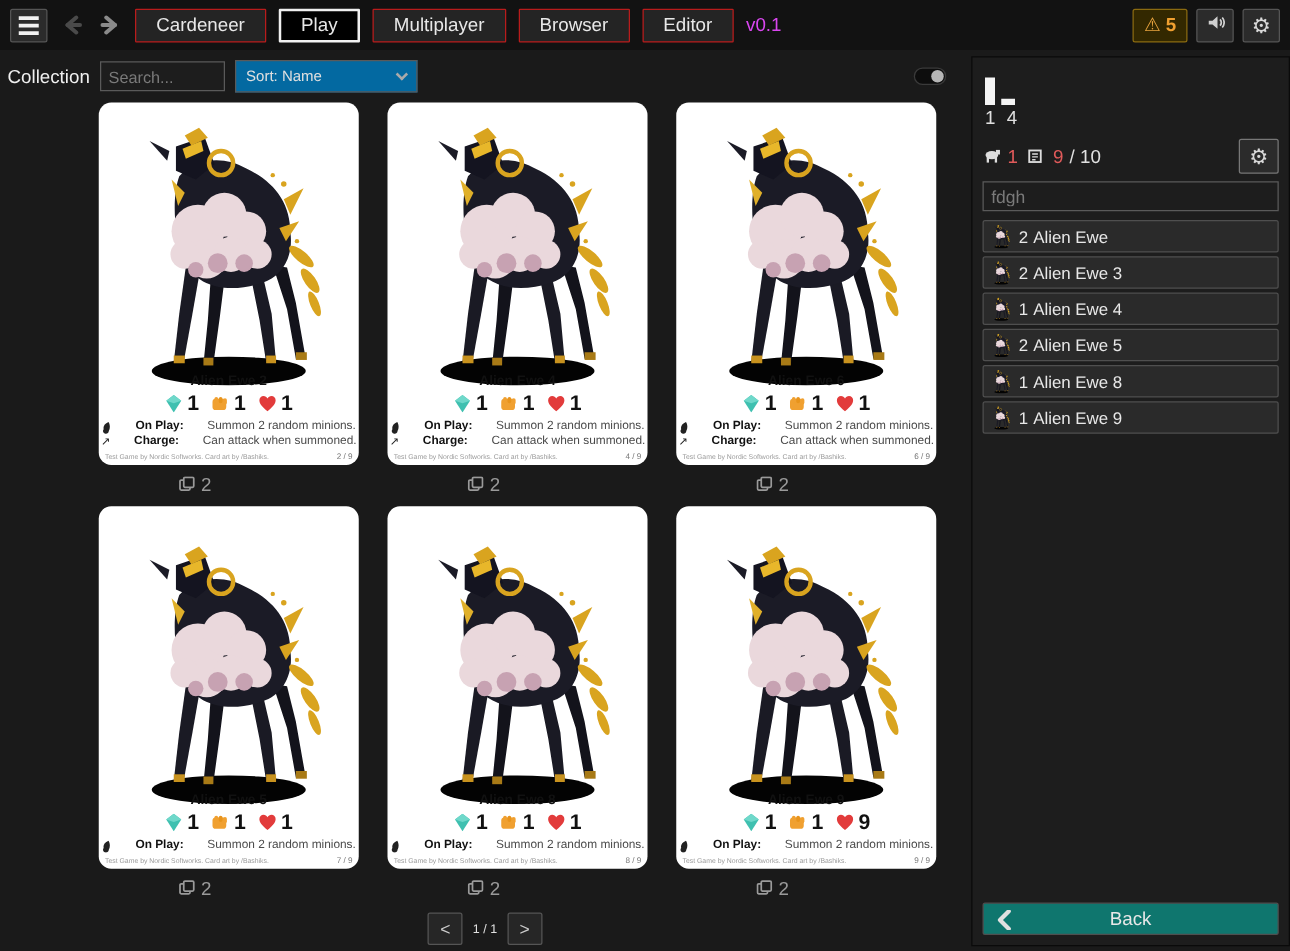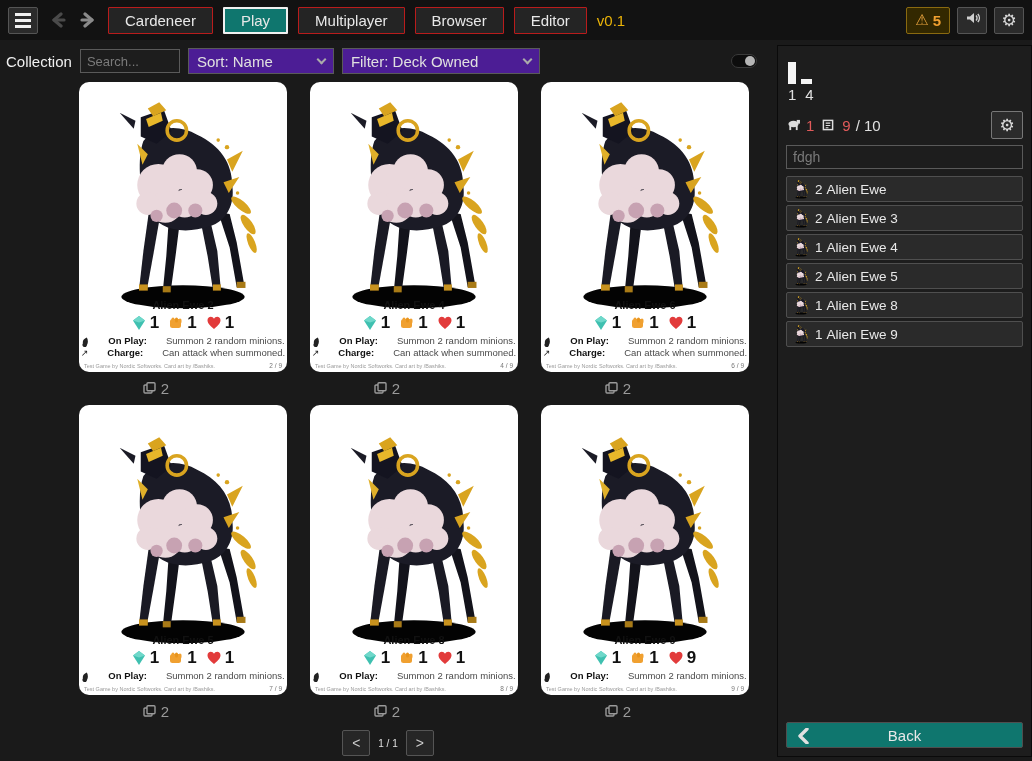--- a/index.html
+++ b/index.html
@@ -20,22 +20,22 @@
     background:#2b2b2b; border:1px solid #555; border-radius:2px; cursor:pointer;
   }
   .burger { display:flex; flex-direction:column; gap:3px; }
   .burger span { display:block; width:16px; height:3px; background:#f0f0f0; }
   .navarrow { width:20px; height:20px; display:flex; align-items:center; justify-content:center; }
   .tabbtn {
     height:27px; padding:0 16px; display:flex; align-items:center; justify-content:center;
     background:#242424; border:1px solid #b91c1c; border-radius:1px;
     color:#e8e8e8; font-size:15px; cursor:pointer;
   }
-  .tabbtn.selected { border:2px solid #f0f0f0; background:#0f766e; }
-  .version { color:#eab308; font-size:15px; }
+  .tabbtn.selected { border:2px solid #f0f0f0; background:#000000; }
+  .version { color:#d946ef; font-size:15px; }
   .topbar-right { margin-left:auto; display:flex; gap:7px; align-items:center; }
   .warnbtn {
     height:27px; padding:0 8px; display:flex; align-items:center; gap:4px;
     background:#332800; border:1px solid #8a6a10; border-radius:2px; cursor:pointer;
     color:#f0a030; font-size:15px; font-weight:bold;
   }
   .warn-tri { color:#e8a33d; font-size:15px; font-weight:normal; }
   .gear-glyph { color:#d8d8d8; font-size:17px; line-height:1; }
   
   .coll-header {
@@ -43,22 +43,22 @@
     display:flex; align-items:center; gap:8px; padding:0 6px;
   }
   .coll-title { font-size:15px; color:#f0f0f0; }
   .txtinput {
     height:24px; background:#1d1d1d; border:1px solid #5a5a5a; color:#cccccc;
     font-size:13px; padding:0 6px; font-family:"Liberation Sans",sans-serif;
   }
   .txtinput::placeholder { color:#7a7a7a; }
   .search-input { width:100px; }
   .selectbox {
-    height:26px; background:#4c1d95; border:1px solid #5a5a5a; color:#e0e0e0;
-    font-size:15px; display:flex; align-items:center; justify-content:space-between;
+    height:26px; background:#0369a1; border:1px solid #5a5a5a; color:#e0e0e0;
+    font-size:12px; display:flex; align-items:center; justify-content:space-between;
     padding:0 8px; cursor:pointer;
   }
   .sel-sort { width:146px; }
   .sel-filter { width:198px; }
   .chev-down {
     width:7px; height:7px; border-right:2px solid #aaa; border-bottom:2px solid #aaa;
     transform:rotate(45deg); margin-top:-4px;
   }
   .toggle {
     margin-left:auto; margin-right:14px; width:26px; height:14px; border-radius:7px;
@@ -279,24 +279,20 @@
   </div>
 </div>
 
 <div class="coll-header">
   <span class="coll-title">Collection</span>
   <input class="txtinput search-input" placeholder="Search..." style="">
   <div class="selectbox sel-sort">
     <span>Sort: Name</span>
     <span class="chev-down"></span>
   </div>
-  <div class="selectbox sel-filter">
-    <span>Filter: Deck Owned</span>
-    <span class="chev-down"></span>
-  </div>
   <div class="toggle">
       <span class="knob"></span>
     </div>
 </div>
 
 <div class="grid">
 
     <div class="cell">
       <div class="card">
         <div class="card-art">

